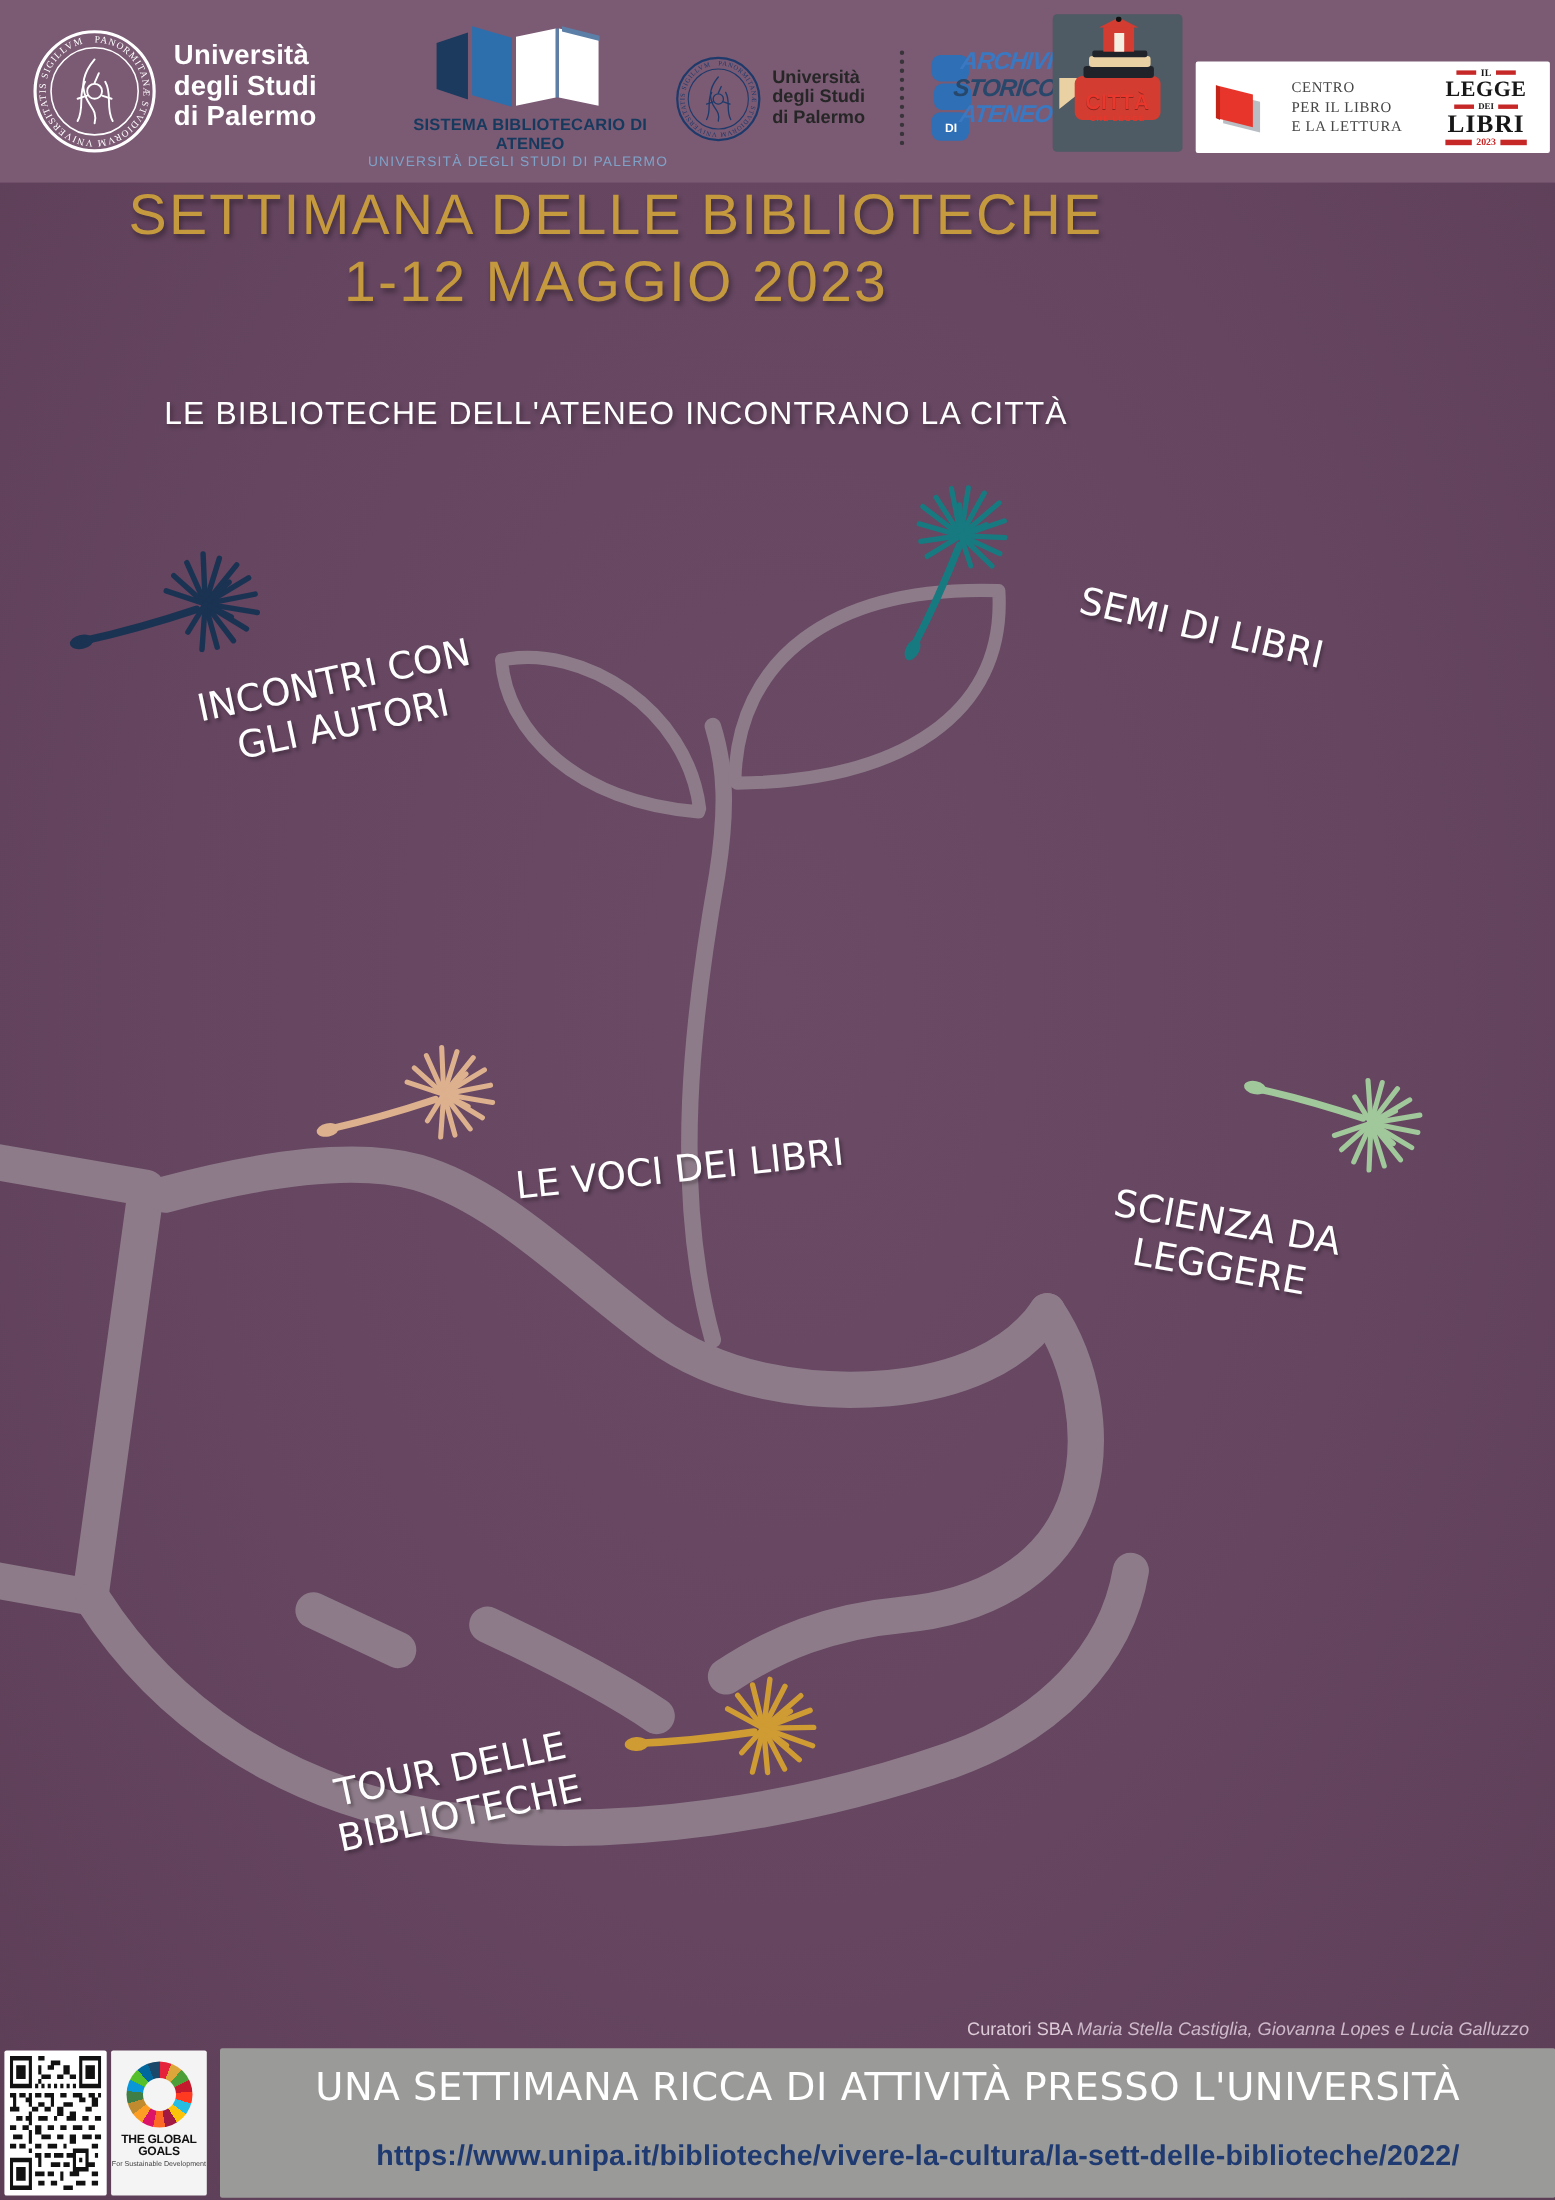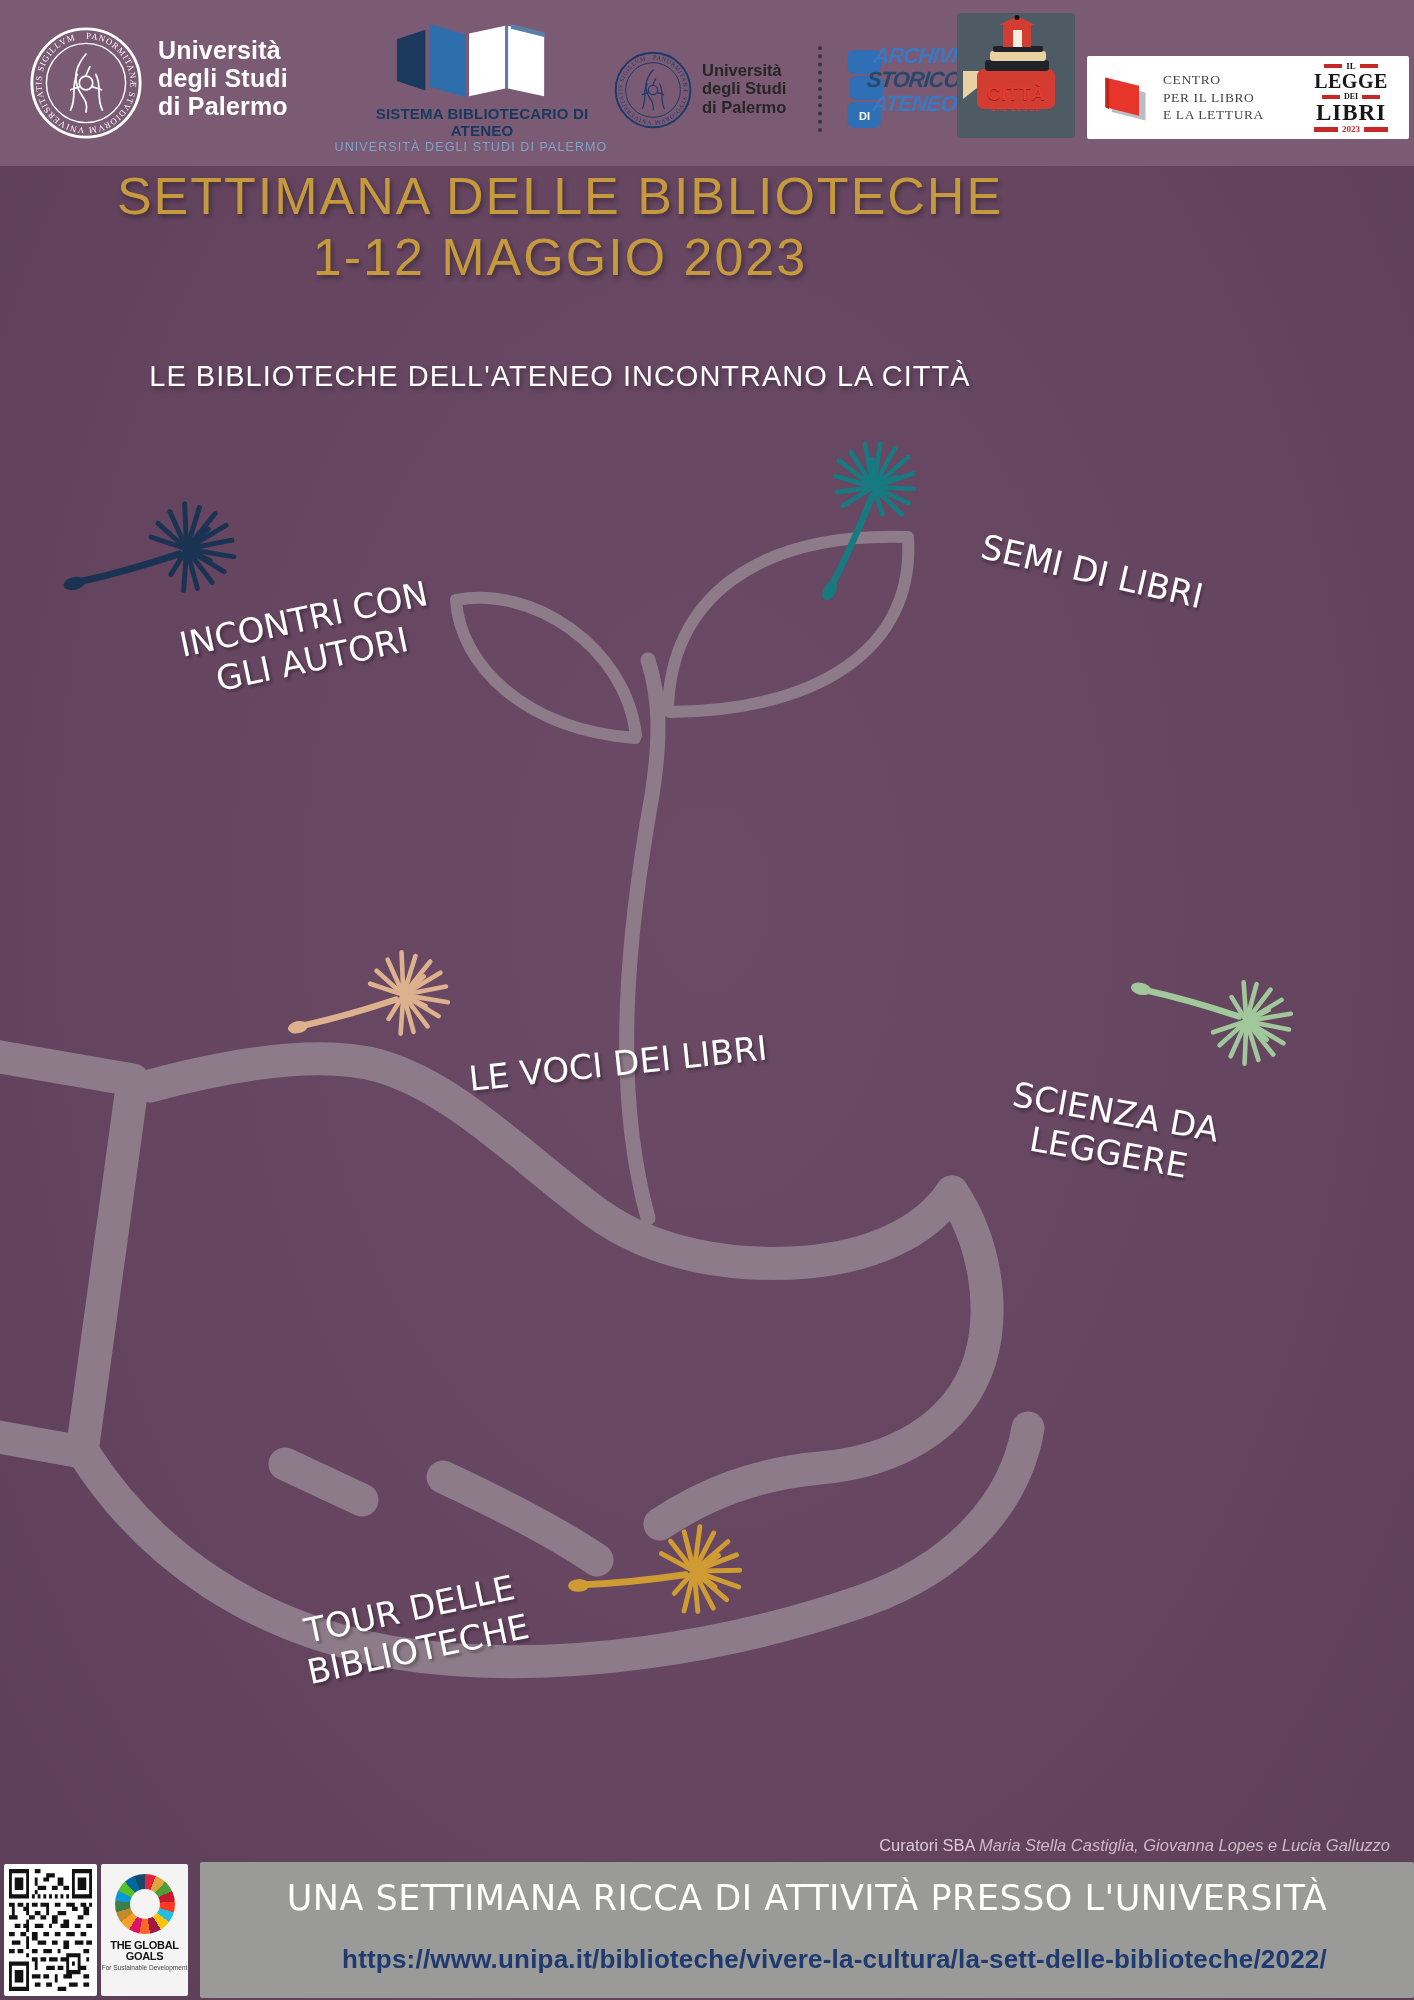--- a/index.html
+++ b/index.html
@@ -25,21 +25,21 @@
   .arch-words{position:absolute;left:26px;top:6px;font-style:italic;font-weight:bold;font-size:22px;line-height:1.08;letter-spacing:-1px;transform:skewX(-6deg);}
   .arch-w1,.arch-w3{color:#3a78c2;}
   .arch-w2{color:#27476b;margin-left:-4px;}
   .arch-w3{margin-left:4px;}
   .citta{position:absolute;left:957px;top:13px;width:118px;height:125px;background:#4e5a64;border-radius:4px;}
   .citta svg{position:absolute;left:0;top:2px;width:118px;height:100px;}
   .citta-title{position:absolute;left:0;right:0;top:70px;text-align:center;color:#e8372c;font-weight:bold;font-size:19px;letter-spacing:.5px;text-shadow:0 1px 0 rgba(0,0,0,.35);}
   .citta-sub{position:absolute;left:0;right:0;top:92px;text-align:center;color:#e8372c;font-weight:bold;font-size:7px;letter-spacing:1px;}
   .whitebox{position:absolute;left:1087px;top:56px;width:322px;height:83px;background:#ffffff;border-radius:2px;display:flex;align-items:center;gap:10px;padding:0 10px;box-sizing:border-box;}
   .centro-icon{width:56px;height:56px;flex:0 0 auto;}
-  .centro-name{font-family:"Liberation Serif",serif;font-size:13.5px;line-height:1.3;letter-spacing:.6px;color:#454545;}
+  .centro-name{font-family:"Liberation Serif",serif;font-size:13.5px;line-height:1.3;letter-spacing:.6px;color:#454545;margin-left:11px;}
   .maggio{margin-left:auto;width:96px;text-align:center;font-family:"Liberation Serif",serif;color:#171717;}
   .mrow{display:flex;align-items:center;justify-content:center;gap:4px;}
   .mbar{width:24px;height:5px;background:#c62828;}
   .mbar.small{width:18px;height:4px;}
   .m-il{font-size:9px;font-weight:bold;}
   .m-maggio{font-size:20px;font-weight:bold;letter-spacing:.5px;line-height:1.05;}
   .m-dei{font-size:8px;font-weight:bold;}
   .m-libri{font-size:23px;font-weight:bold;letter-spacing:1px;line-height:1.0;}
   .m-year{font-size:9px;font-weight:bold;color:#c62828;}
   

